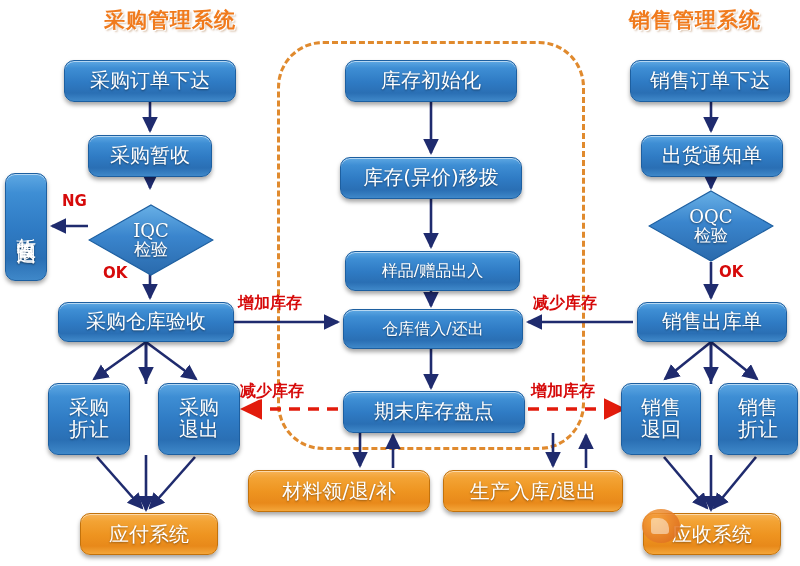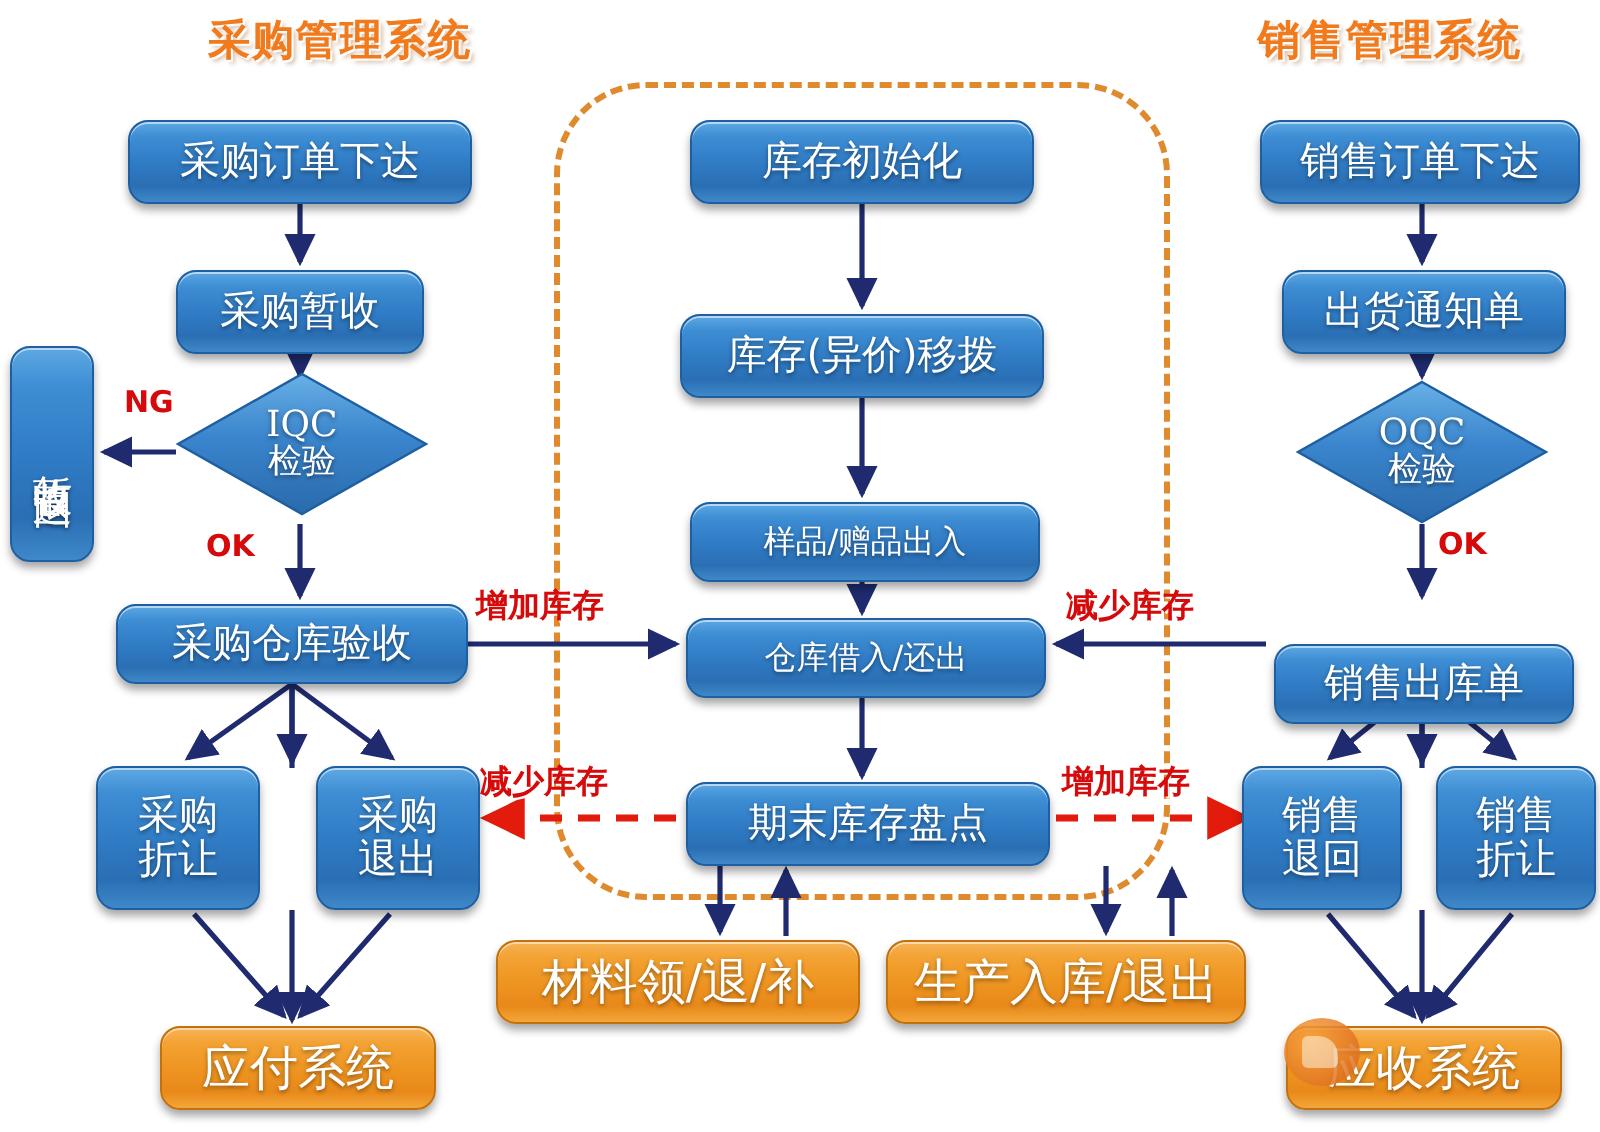--- a/index.html
+++ b/index.html
@@ -55,21 +55,21 @@
 
   
   .obox{
     position:absolute;box-sizing:border-box;
     border-radius:10px;
     border:1px solid #c2720c;
     background:linear-gradient(to bottom,#f7b357 0%,#f3a334 18%,#ee9420 52%,#e8891a 80%,#f4a63a 100%);
     box-shadow:0 3px 4px rgba(0,0,0,.35), inset 0 1px 0 rgba(255,255,255,.5);
     color:#ffffff;
     display:flex;align-items:center;justify-content:center;
-    text-align:center;font-size:24px;
+    text-align:center;font-size:20px;
     text-shadow:0 1px 2px rgba(0,0,0,.4);
   }
 
   
   .diamond-wrap{position:absolute;}
   .diamond-wrap svg{position:absolute;left:0;top:0;}
   .diamond-label{
     position:absolute;left:0;top:0;width:100%;height:100%;
     display:flex;flex-direction:column;align-items:center;justify-content:center;
     color:#fff;font-size:17px;line-height:1.02;
@@ -183,21 +183,21 @@
 
   <div class="col-title" style="left:60px;top:6px;width:220px;">采购管理系统</div>
   <div class="col-title" style="left:595px;top:6px;width:200px;">销售管理系统</div>
 
   <div class="bbox" style="left:64px;top:60px;width:172px;height:42px;">采购订单下达</div>
 
   <div class="bbox" style="left:88px;top:135px;width:124px;height:42px;">采购暂收</div>
 
   <div class="bbox vert" style="left:5px;top:173px;width:42px;height:108px;">暂收退回</div>
 
-  <div class="diamond-wrap" style="left:88px;top:186px;width:126px;height:72px;">
+  <div class="diamond-wrap" style="left:88px;top:204px;width:126px;height:72px;">
     <svg width="126" height="72" viewBox="0 0 126 72">
       <defs>
         <linearGradient id="dg1" x1="0" y1="0" x2="0" y2="1">
           <stop offset="0%" stop-color="#68b0e6"></stop>
           <stop offset="45%" stop-color="#3a85cd"></stop>
           <stop offset="100%" stop-color="#2a6aac"></stop>
         </linearGradient>
       </defs>
       <polygon points="63,1 125,36 63,71 1,36" fill="url(#dg1)" stroke="#1d5fa0" stroke-width="1.2"></polygon>
     </svg>
@@ -242,21 +242,21 @@
   <div class="diamond-wrap" style="left:648px;top:190px;width:126px;height:72px;">
     <svg width="126" height="72" viewBox="0 0 126 72">
       <polygon points="63,1 125,36 63,71 1,36" fill="url(#dg1)" stroke="#1d5fa0" stroke-width="1.2"></polygon>
     </svg>
     <div class="diamond-label">
       <span class="l1">OQC</span>
       <span>检验</span>
     </div>
   </div>
 
-  <div class="bbox" style="left:637px;top:302px;width:150px;height:40px;margin-top:20px;">销售出库单</div>
+  <div class="bbox" style="left:637px;top:302px;width:150px;height:40px;">销售出库单</div>
 
   <div class="bbox two-line" style="left:621px;top:383px;width:80px;height:72px;">
     <span>销售</span>
     <span>退回</span>
   </div>
 
   <div class="bbox two-line" style="left:718px;top:383px;width:80px;height:72px;">
     <span>销售</span>
     <span>折让</span>
   </div>

